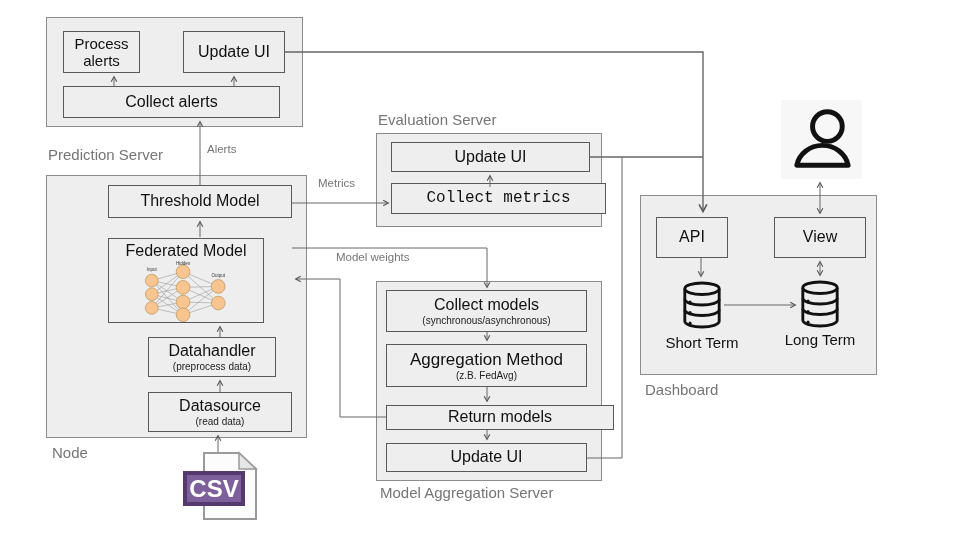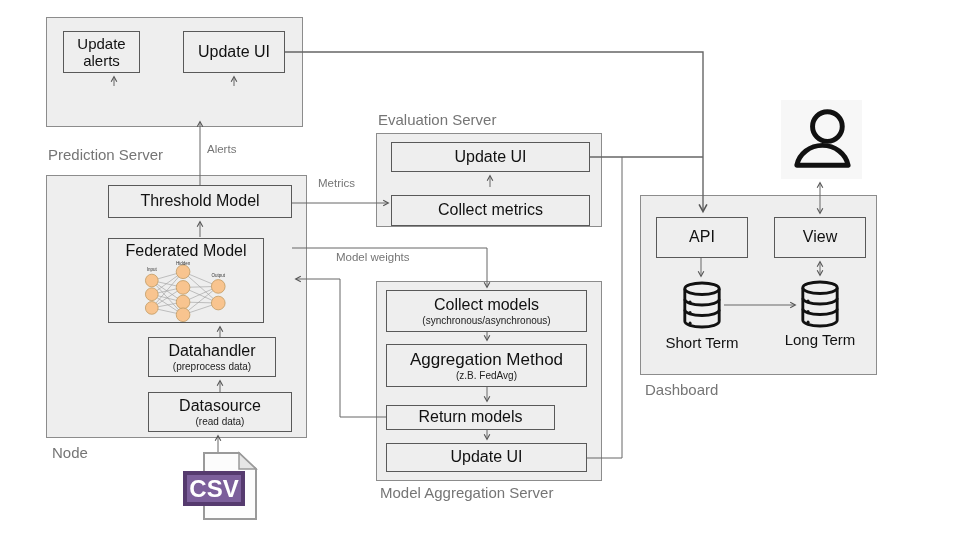--- a/index.html
+++ b/index.html
@@ -50,24 +50,27 @@
   <div class="container" style="left:376px; top:133px; width:226px; height:94px;"></div>
   <div class="clabel" style="left:378px; top:111px;">Evaluation Server</div>
 
   <div class="container" style="left:376px; top:281px; width:226px; height:200px;"></div>
   <div class="clabel" style="left:380px; top:484px;text-align:right;">Model Aggregation Server</div>
 
   <div class="container" style="left:640px; top:195px; width:237px; height:180px;"></div>
   <div class="clabel" style="left:645px; top:381px;">Dashboard</div>
 
   <div class="box" style="left:63px; top:31px; width:77px; height:42px;">
-    <span class="main" style="font-size:15px;">Update alerts</span>
+    <span class="main" style="font-size:15px;">Process alerts</span>
   </div>
   <div class="box" style="left:183px; top:31px; width:102px; height:42px;">
     <span class="main">Update UI</span>
+  </div>
+  <div class="box" style="left:63px; top:86px; width:217px; height:32px;">
+    <span class="main">Collect alerts</span>
   </div>
 
   <div class="box" style="left:108px; top:185px; width:184px; height:33px;">
     <span class="main">Threshold Model</span>
   </div>
 
   <div class="box" style="left:108px; top:238px; width:156px; height:85px; justify-content:flex-start; padding-top:3px;">
     <span class="main">Federated Model</span>
 
     <svg width="118" height="62" viewBox="0 0 118 62" style="margin-top:1px;">
@@ -117,40 +120,40 @@
     <span class="note">(preprocess data)</span>
   </div>
   <div class="box" style="left:148px; top:392px; width:144px; height:40px;">
     <span class="main">Datasource</span>
     <span class="note">(read data)</span>
   </div>
 
   <div class="box" style="left:391px; top:142px; width:199px; height:30px;">
     <span class="main">Update UI</span>
   </div>
-  <div class="box" style="left:391px; top:195px; width:199px; height:31px;">
+  <div class="box" style="left:391px; top:183px; width:215px; height:31px;font-family:Liberation Mono, monospace;">
     <span class="main">Collect metrics</span>
   </div>
 
   <div class="box" style="left:386px; top:290px; width:201px; height:42px;">
     <span class="main">Collect models</span>
     <span class="note">(synchronous/asynchronous)</span>
   </div>
   <div class="box" style="left:386px; top:344px; width:201px; height:43px;">
     <span class="main" style="font-size:17px;text-align:center;">Aggregation Method</span>
     <span class="note">(z.B. FedAvg)</span>
   </div>
-  <div class="box" style="left:386px; top:405px; width:169px; height:25px;">
+  <div class="box" style="left:386px; top:405px; width:228px; height:25px;">
     <span class="main">Return models</span>
   </div>
   <div class="box" style="left:386px; top:443px; width:201px; height:29px;">
     <span class="main">Update UI</span>
   </div>
 
-  <div class="box" style="left:656px; top:217px; width:92px; height:41px;">
+  <div class="box" style="left:656px; top:217px; width:72px; height:41px;">
     <span class="main">API</span>
   </div>
   <div class="box" style="left:774px; top:217px; width:92px; height:41px;">
     <span class="main">View</span>
   </div>
 
   <svg class="icon-abs" style="left:681px; top:280px;" width="42" height="50" viewBox="0 0 44 52">
     <g fill="none" stroke="#111111" stroke-width="3">
       <ellipse cx="22" cy="9" rx="18" ry="6"></ellipse>
       <path d="M4,9 V43 a18,6 0 0 0 36,0 V9"></path>

